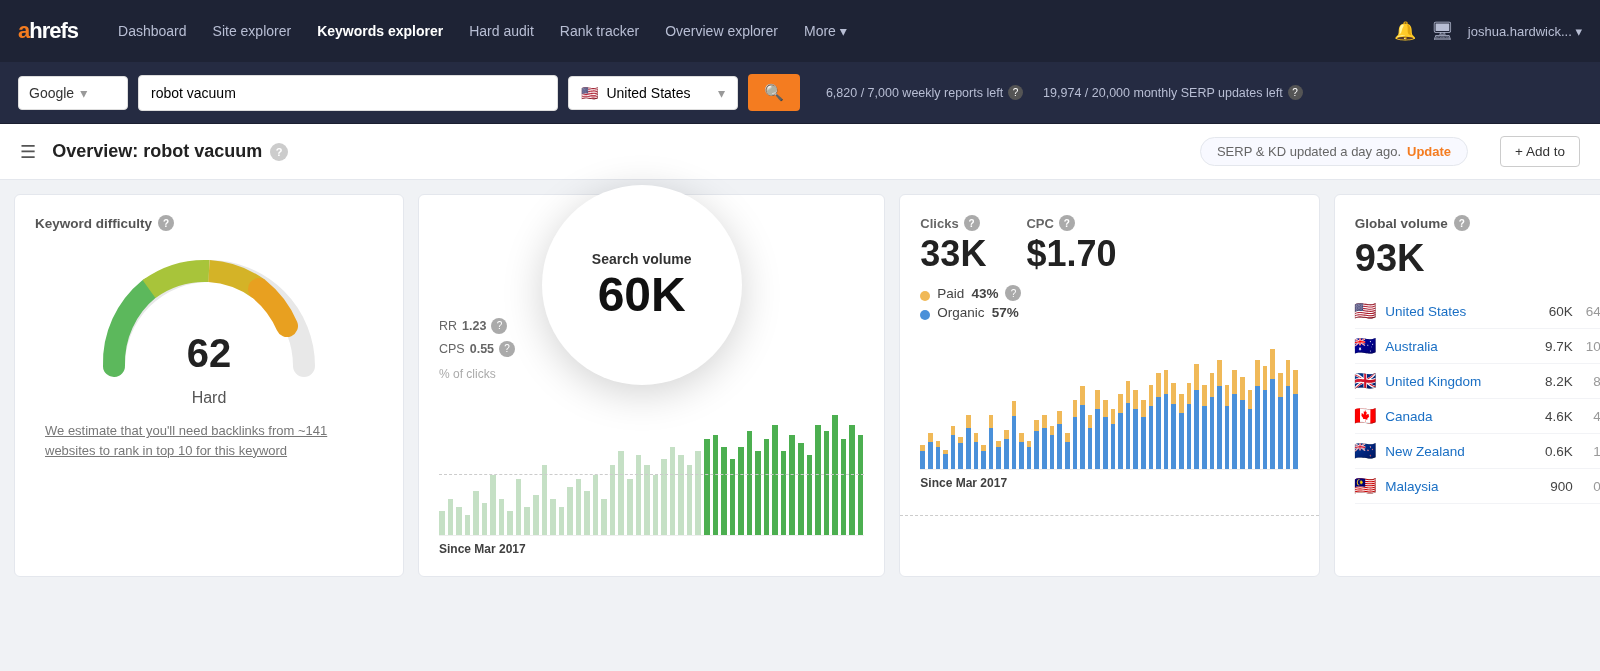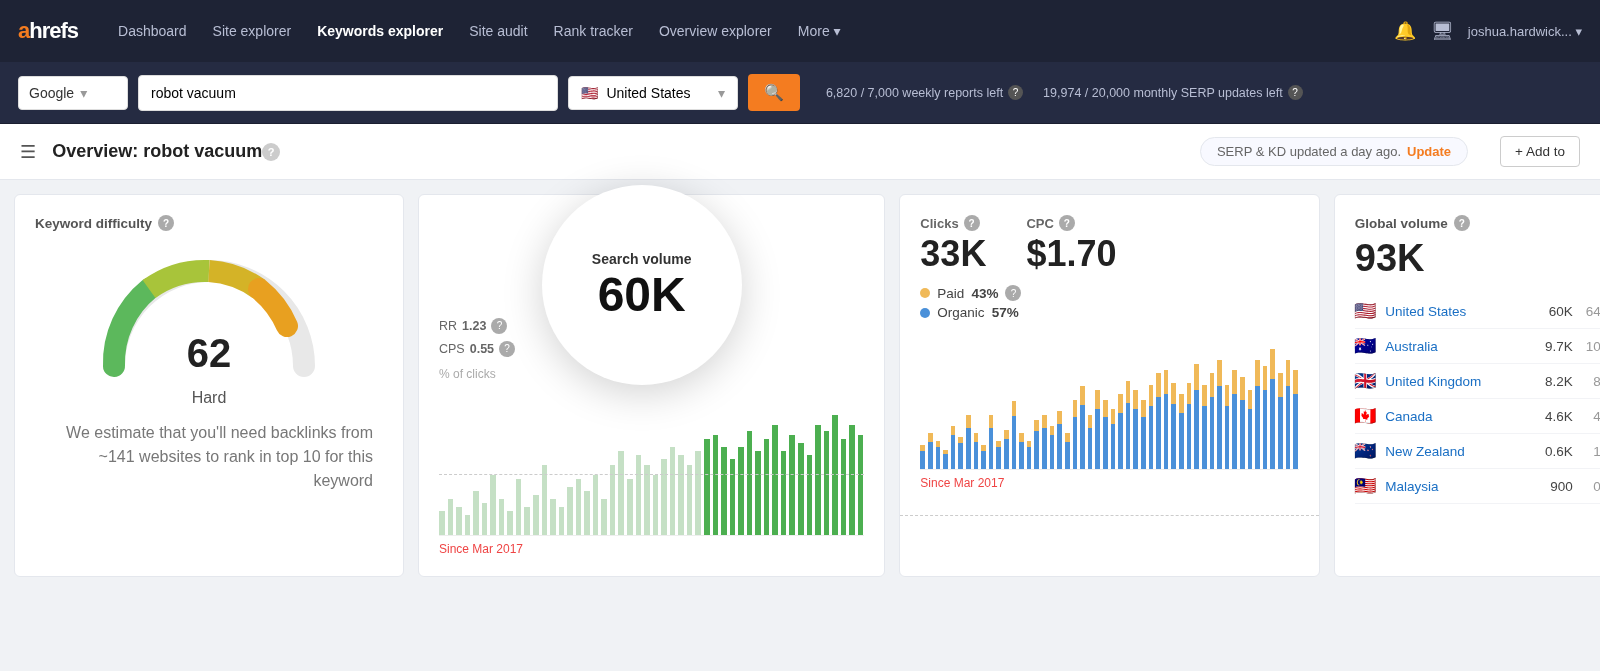--- a/index.html
+++ b/index.html
@@ -153,20 +153,21 @@
       font-size: 18px;
       color: #555;
       cursor: pointer;
     }
     .overview-title {
       font-size: 18px;
       font-weight: 700;
       color: #222;
       display: flex;
       align-items: center;
+      gap: 8px;
     }
     .overview-help {
       width: 18px;
       height: 18px;
       background: #ccc;
       border-radius: 50%;
       display: inline-flex;
       align-items: center;
       justify-content: center;
       color: #fff;
@@ -256,25 +257,26 @@
       font-weight: 700;
       color: #222;
       line-height: 1;
     }
     .gauge-label {
       font-size: 16px;
       color: #555;
       margin-bottom: 14px;
     }
     .kd-description {
-      font-size: 16px;
+      font-size: 13px;
       color: #777;
-      text-align: right;
+      text-align: left;
       line-height: 1.5;
       padding: 0 10px;
+      text-decoration: underline;
     }
 
     
     .sv-card {
       position: relative;
       overflow: visible;
       min-height: 380px;
     }
     .sv-tooltip {
       position: absolute;
@@ -321,22 +323,23 @@
       margin-top: 10px;
       height: 140px;
       display: flex;
       align-items: flex-end;
       gap: 2px;
       border-bottom: 1px solid #eee;
       position: relative;
     }
     .sv-since {
       font-size: 12px;
-      color: #ef4444;
+      color: #404040;
       margin-top: 6px;
+      font-weight: bold;
     }
 
     
     .clicks-card {
       min-height: 380px;
     }
     .clicks-top {
       display: flex;
       gap: 40px;
       margin-bottom: 10px;
@@ -356,21 +359,21 @@
       color: #222;
     }
     .paid-organic {
       margin-top: 6px;
       display: flex;
       flex-direction: column;
       gap: 4px;
     }
     .paid-organic-row {
       display: flex;
-      align-items: center;
+      align-items: flex-end;
       gap: 7px;
       font-size: 13.5px;
       color: #444;
     }
     .dot {
       width: 10px;
       height: 10px;
       border-radius: 50%;
     }
     .clicks-chart-area {
@@ -451,21 +454,21 @@
 <body>
 
 <nav class="navbar">
   <div class="nav-logo">
     <span>a</span><span style="color:#fff">hrefs</span>
   </div>
   <div class="nav-links">
     <span class="nav-link">Dashboard</span>
     <span class="nav-link">Site explorer</span>
     <span class="nav-link active">Keywords explorer</span>
-    <span class="nav-link">Site audit</span>
+    <span class="nav-link">Hard audit</span>
     <span class="nav-link">Rank tracker</span>
     <span class="nav-link">Overview explorer</span>
     <span class="nav-link">More ▾</span>
   </div>
   <div class="nav-right">
     <span class="nav-icon">🔔</span>
     <span class="nav-icon">🖥</span>
     <span class="nav-user">joshua.hardwick... ▾</span>
   </div>
 </nav>

